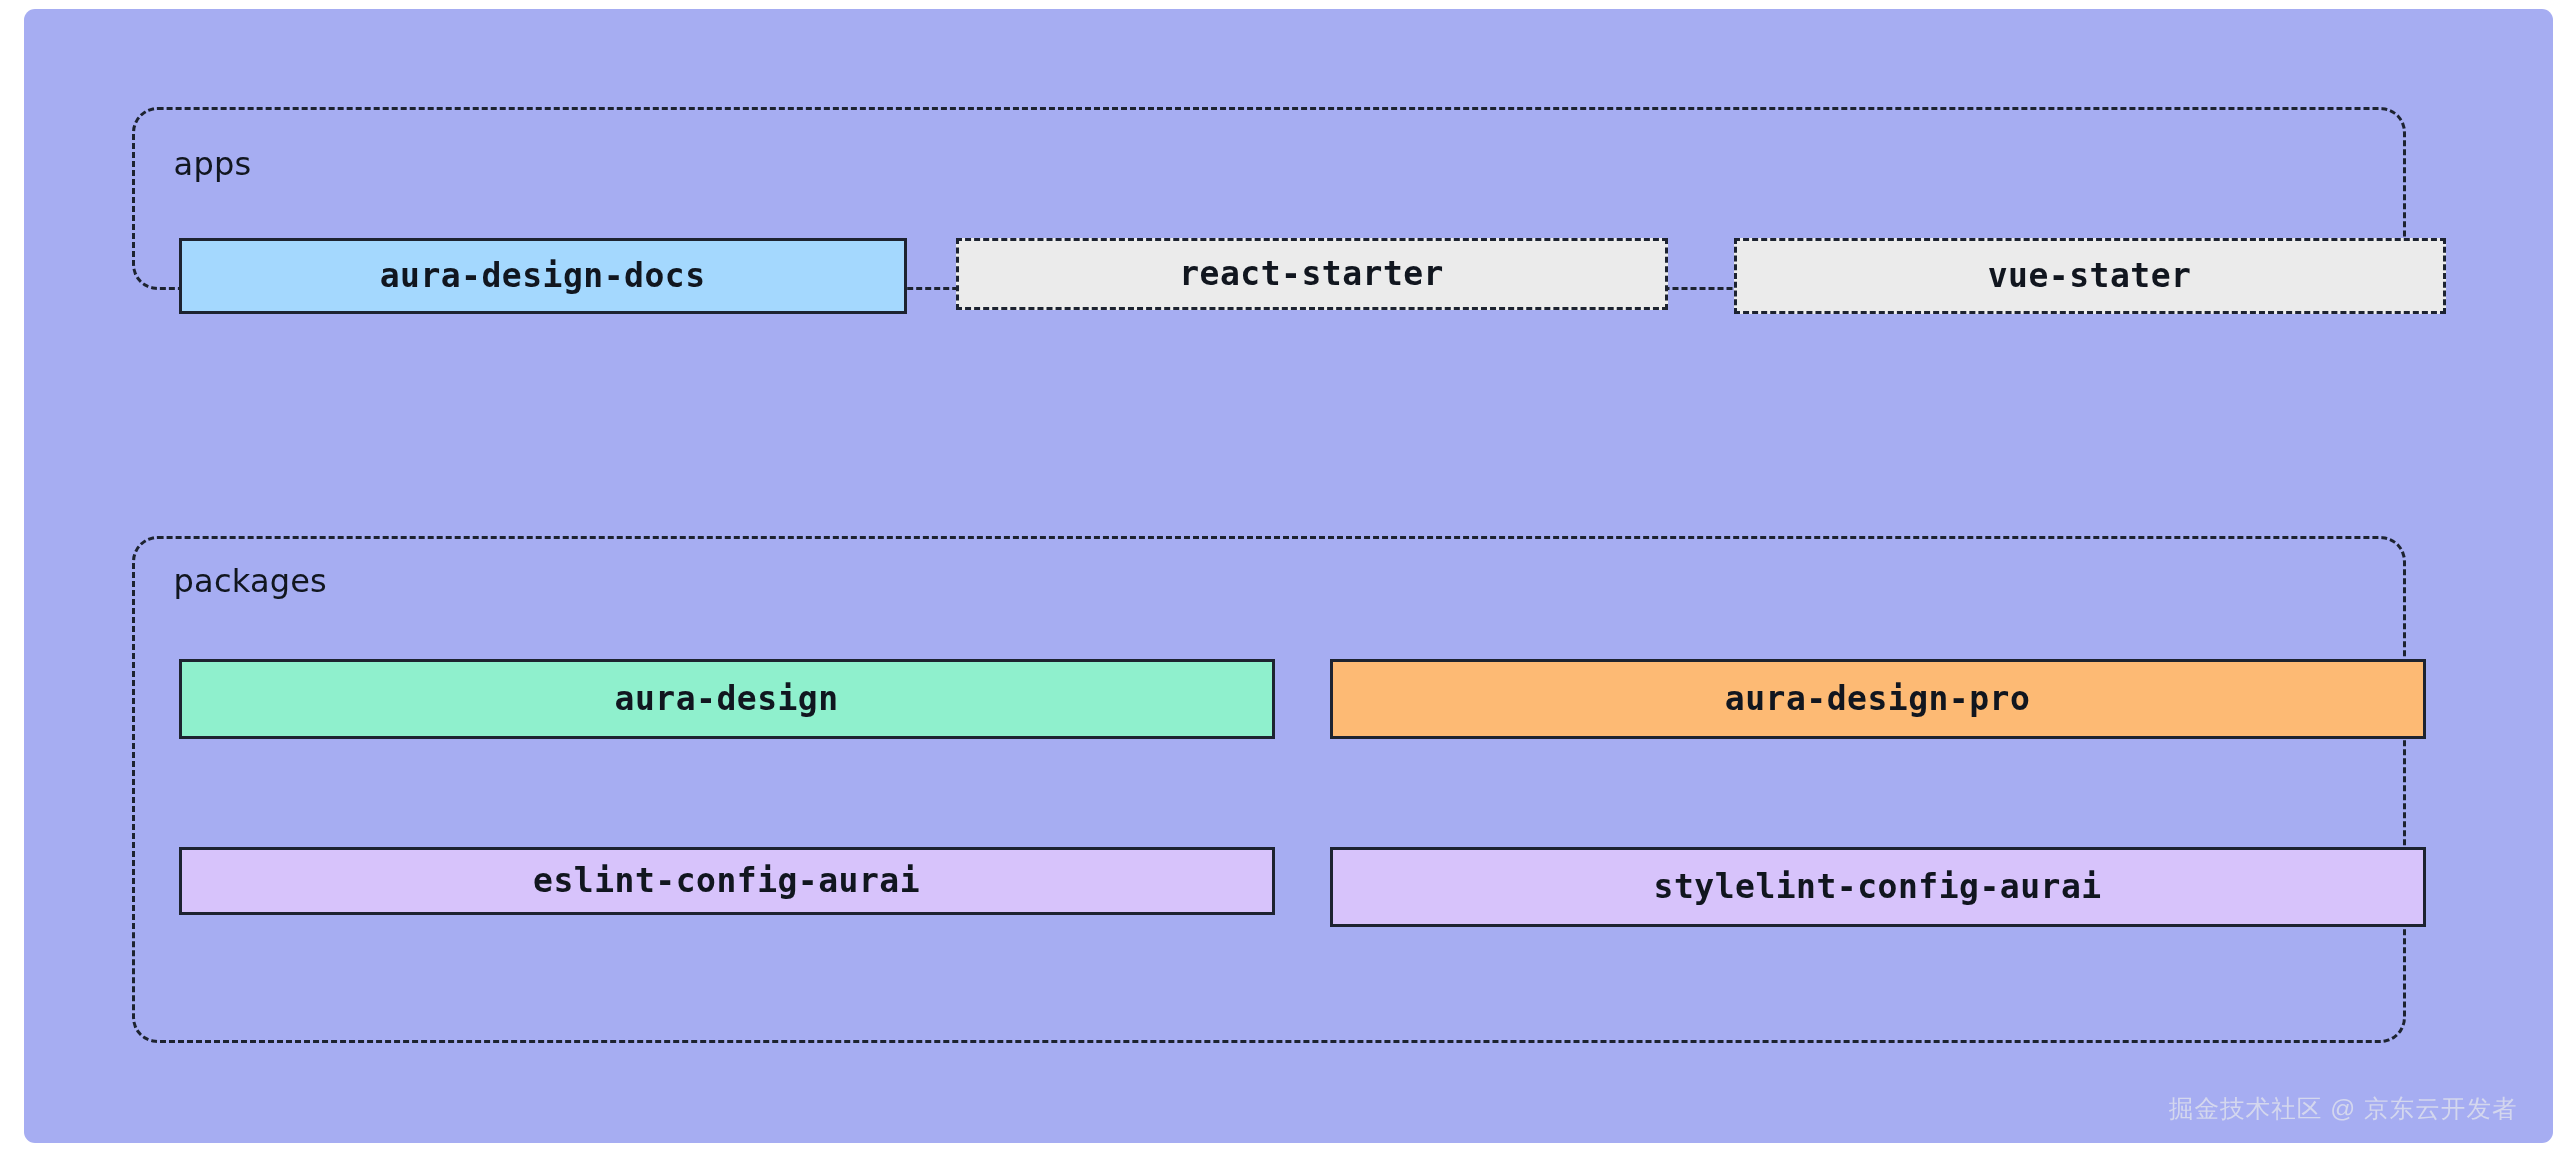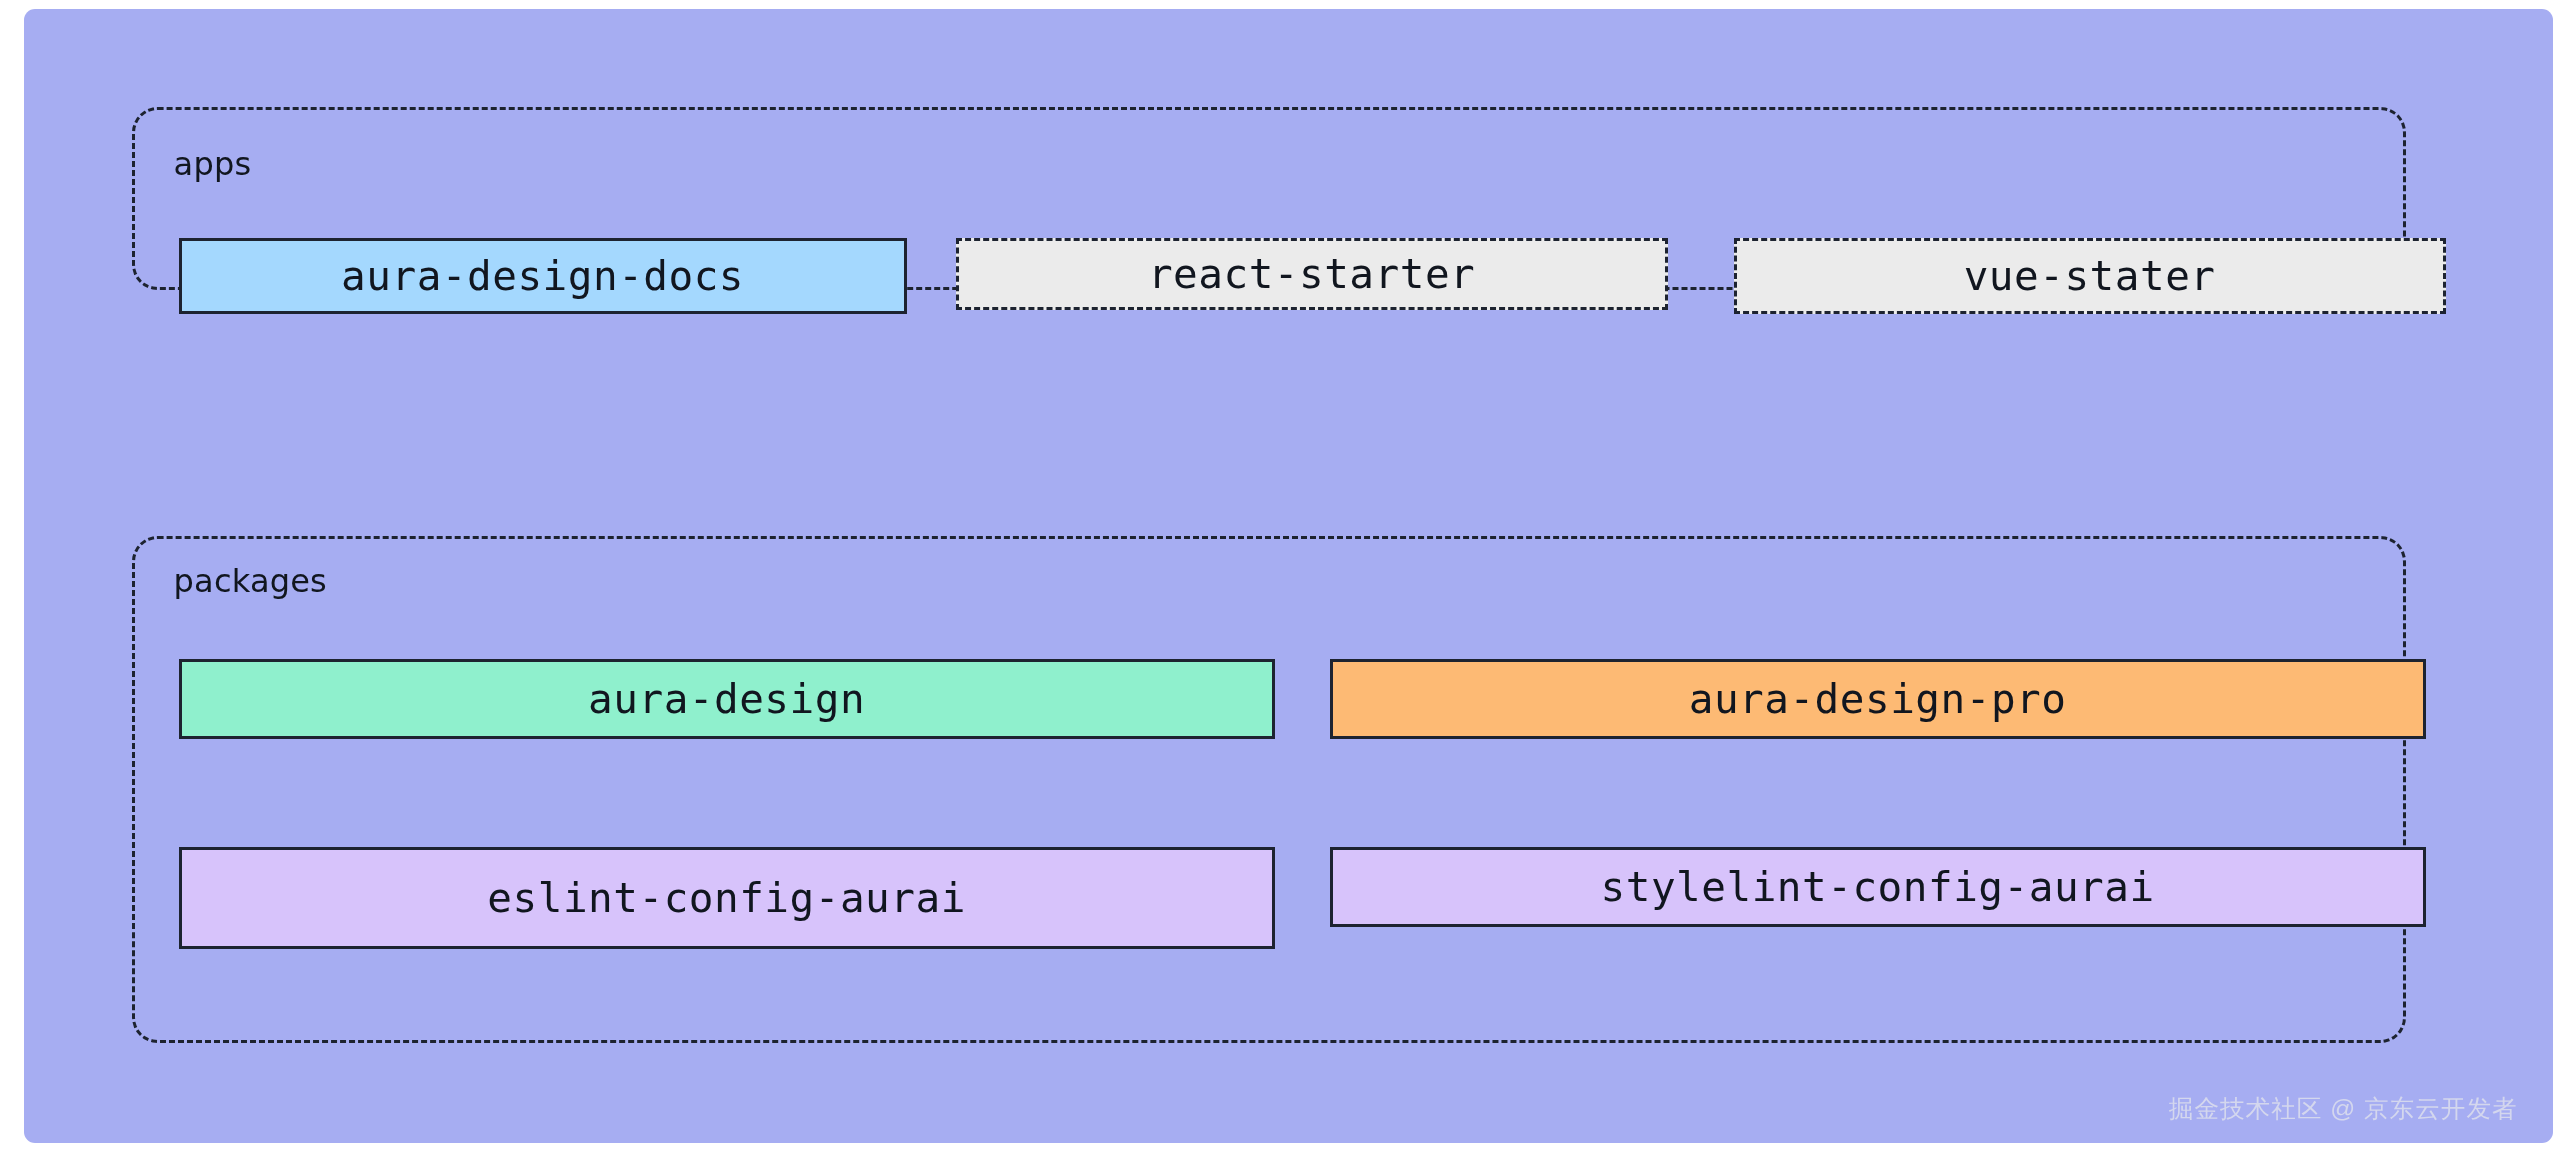--- a/index.html
+++ b/index.html
@@ -44,22 +44,22 @@
   }
 
   
   .node {
     position: absolute;
     box-sizing: border-box;
     display: flex;
     align-items: center;
     justify-content: center;
     font-family: "DejaVu Sans Mono", monospace;
-    font-size: 41px;
-    font-weight: 400;
+    font-size: 33px;
+    font-weight: 700;
     color: #11161f;
     letter-spacing: 0.5px;
     white-space: nowrap;
     text-align: center;
   }
   .node.solid {
     border: 3px solid #1d2330;
   }
   .node.dashed {
     border: 3.9px dashed #1d2330;
@@ -101,21 +101,21 @@
   <div class="cluster-title" style="left:150px; top:553px;">packages</div>
 
   <div class="node solid" style="left:155px; top:650px; width:1096px; height:80px; background:#8ff0cd;">
     <span>aura-design</span>
   </div>
 
   <div class="node solid" style="left:1306px; top:650px; width:1096px; height:80px; background:#fdba74;">
     <span>aura-design-pro</span>
   </div>
 
-  <div class="node solid" style="left:155px; top:838px; width:1096px; height:102px; background:#d7c3fb;">
+  <div class="node solid" style="left:155px; top:838px; width:1096px; height:68px; background:#d7c3fb;">
     <span>eslint-config-aurai</span>
   </div>
 
   <div class="node solid" style="left:1306px; top:838px; width:1096px; height:80px; background:#d7c3fb;">
     <span>stylelint-config-aurai</span>
   </div>
 
   <div class="watermark">掘金技术社区 @ 京东云开发者</div>
 
 </div>

